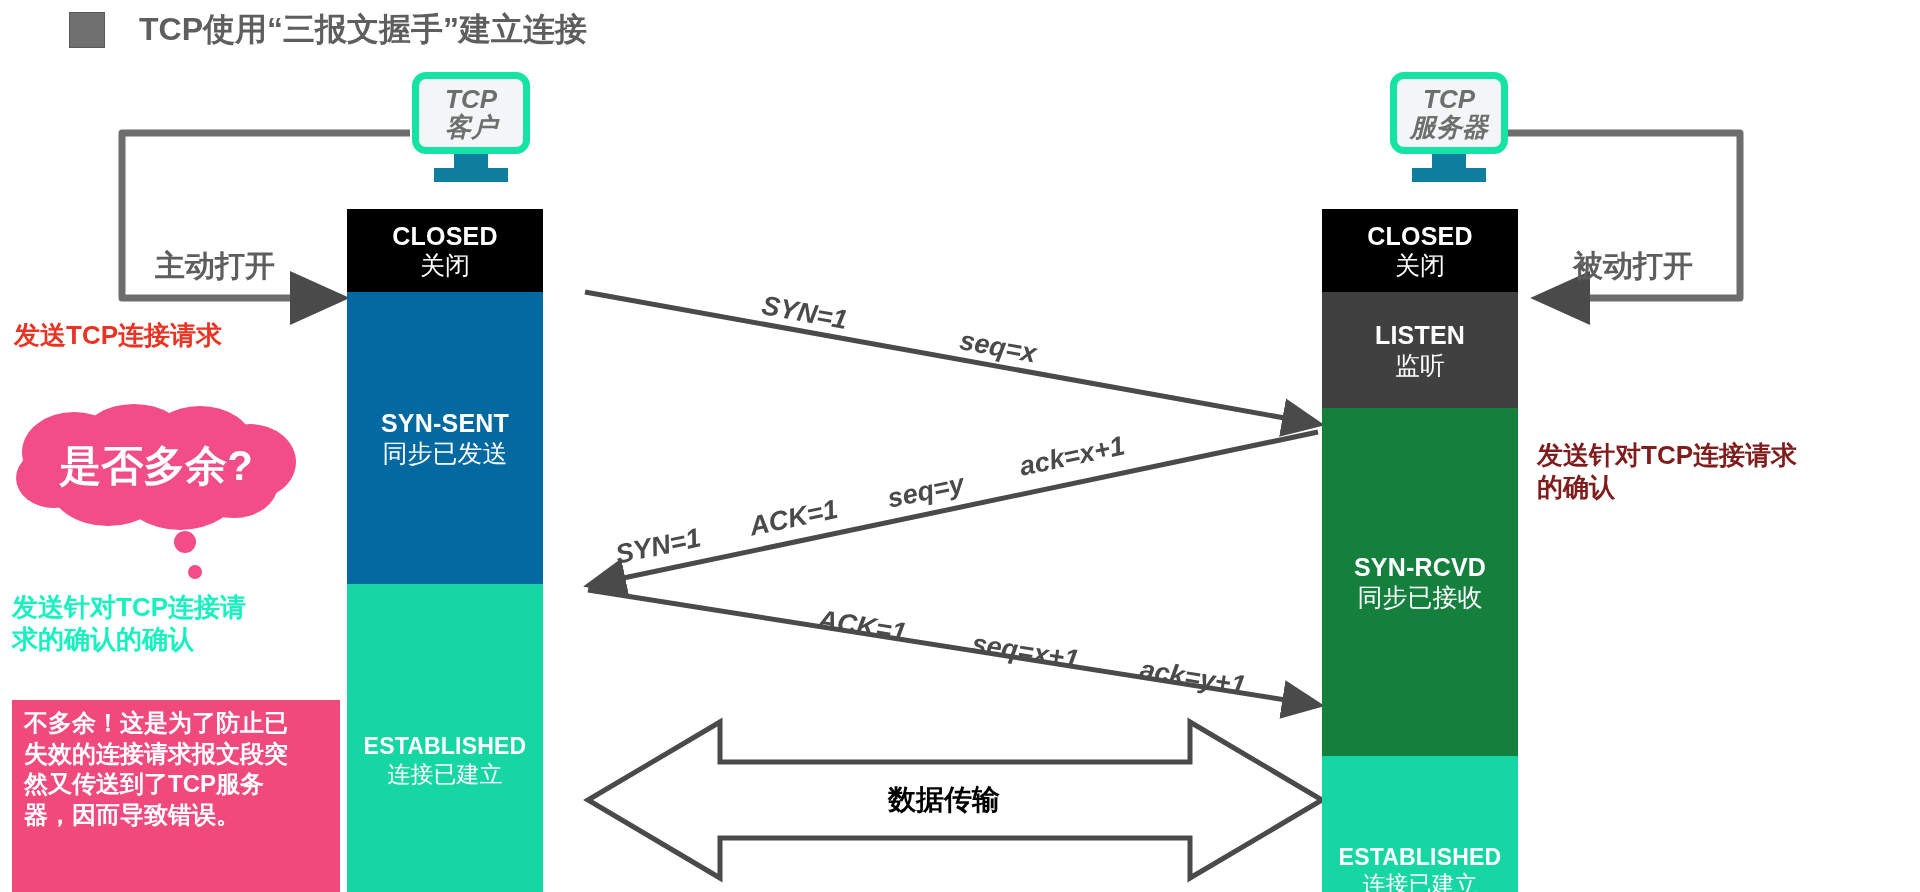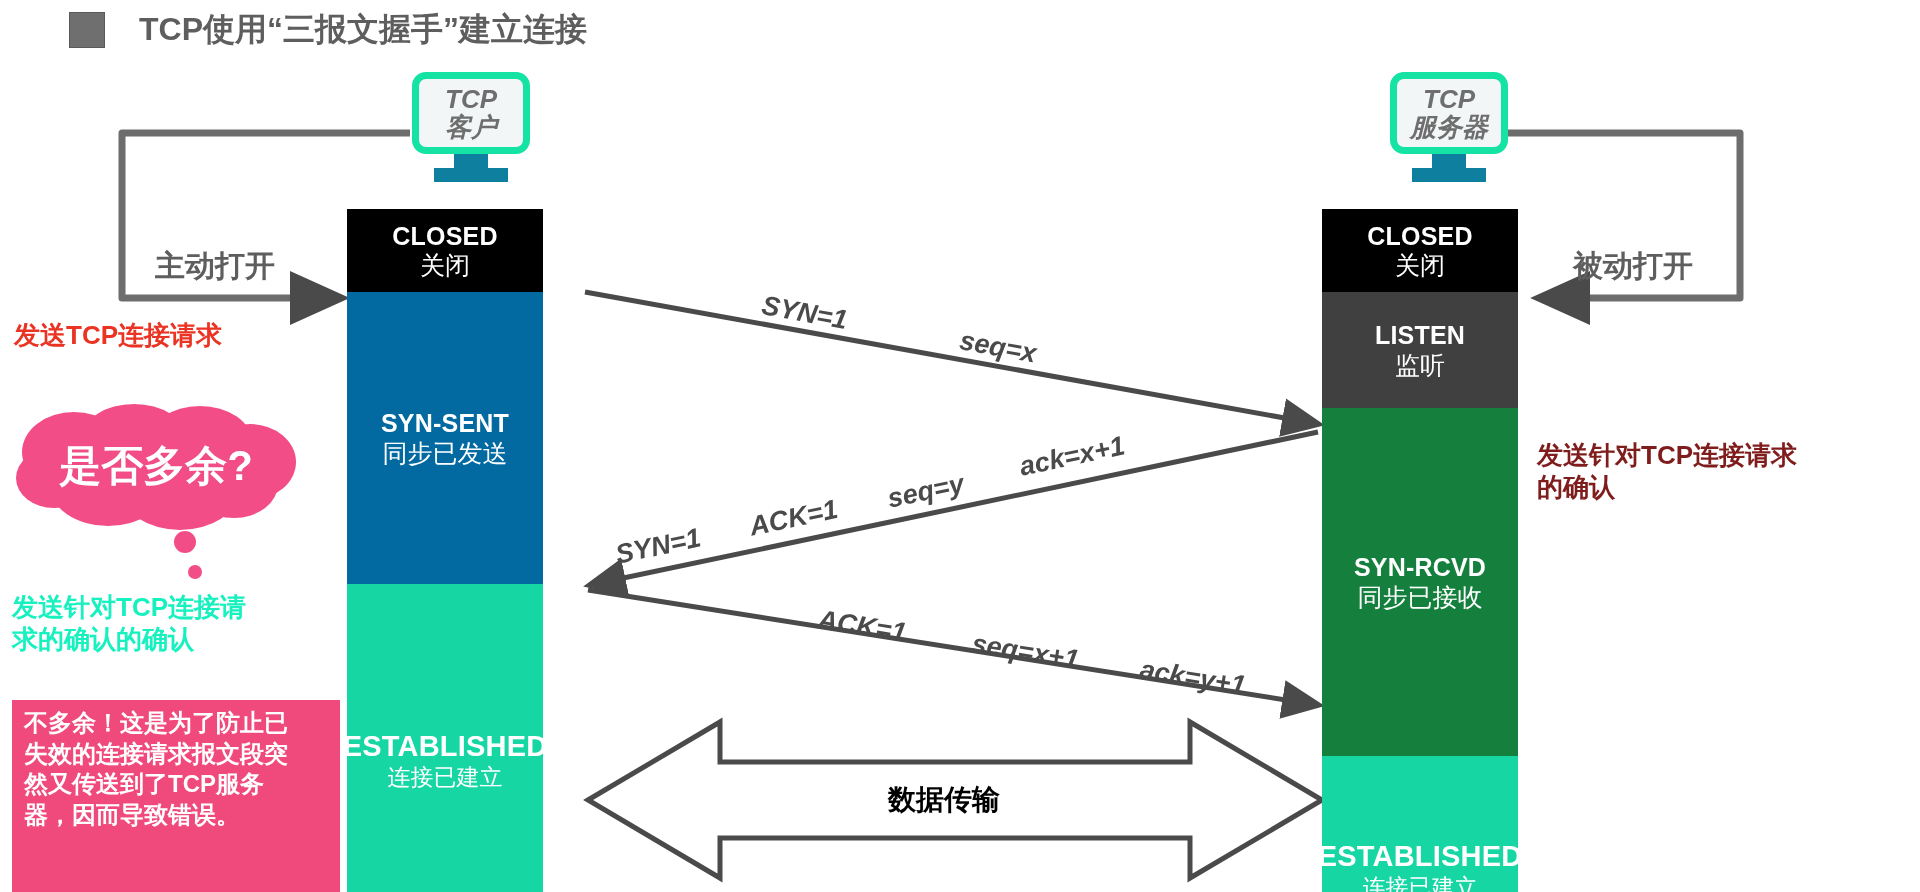--- a/index.html
+++ b/index.html
@@ -30,21 +30,21 @@
   .host .base{width:74px;height:14px;background:#0e7f9e;margin:0 auto;}
 
   
   .col{position:absolute;width:196px;}
   .seg{
     width:100%;box-sizing:border-box;display:flex;flex-direction:column;
     align-items:center;justify-content:center;line-height:1.06;text-align:center;
   }
   .seg .en{font-size:25px;font-weight:bold;color:#ffffff;letter-spacing:.2px;}
   .seg .cn{font-size:25px;font-weight:normal;color:#ffffff;margin-top:3px;}
-  .seg.small .en{font-size:29px;margin-top:44px;}
+  .seg.small .en{font-size:23px;margin-top:44px;}
   .seg.small .cn{font-size:23px;}
 
   
   .ann{position:absolute;line-height:1.22;}
   .ann-red{color:#ea3323;font-size:26px;font-weight:bold;white-space:nowrap;}
   .ann-cyan{color:#17f0bf;font-size:26px;font-weight:bold;}
   .ann-purple{color:#7f1d1d;font-size:26px;font-weight:bold;}
   .ann-gray{color:#5e5e5e;font-size:30px;font-weight:bold;white-space:nowrap;}
   .data-label{color:#000000;font-size:28px;font-weight:bold;}
 

